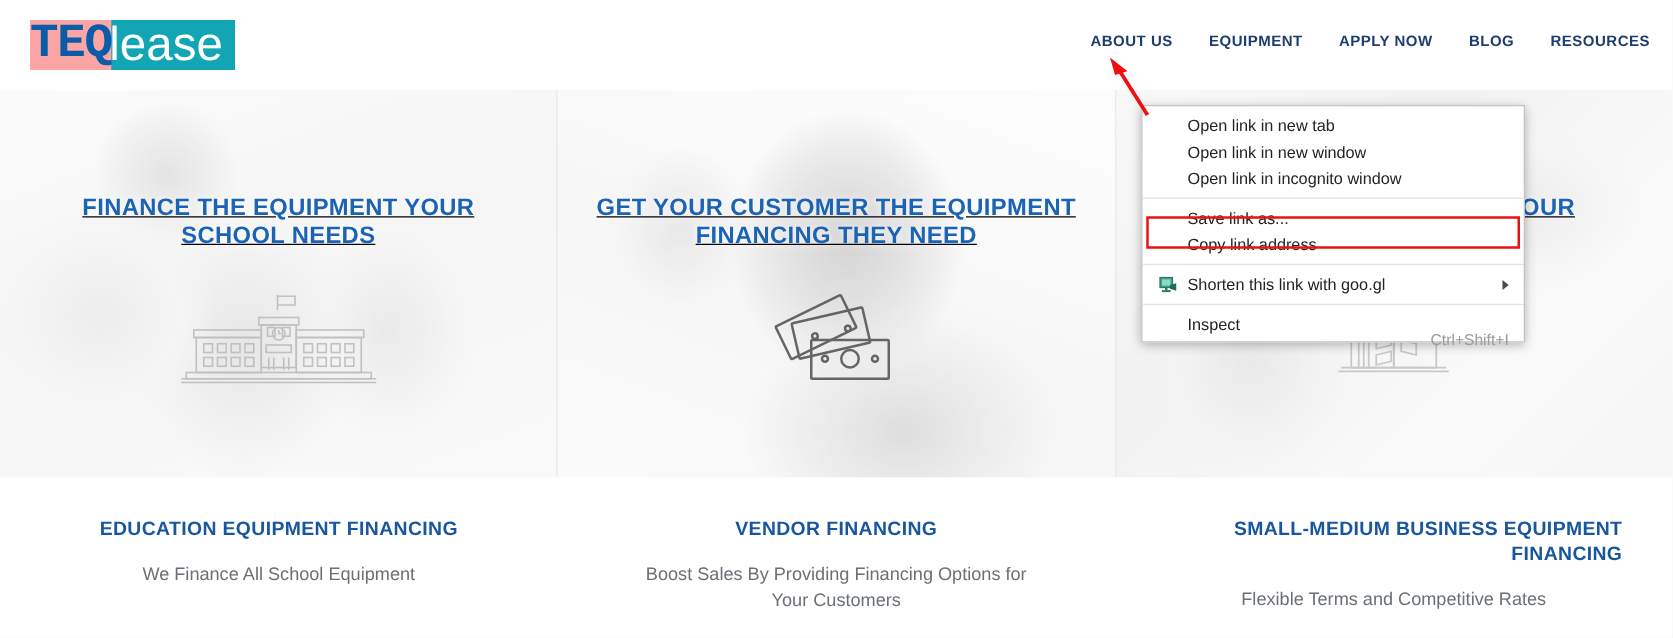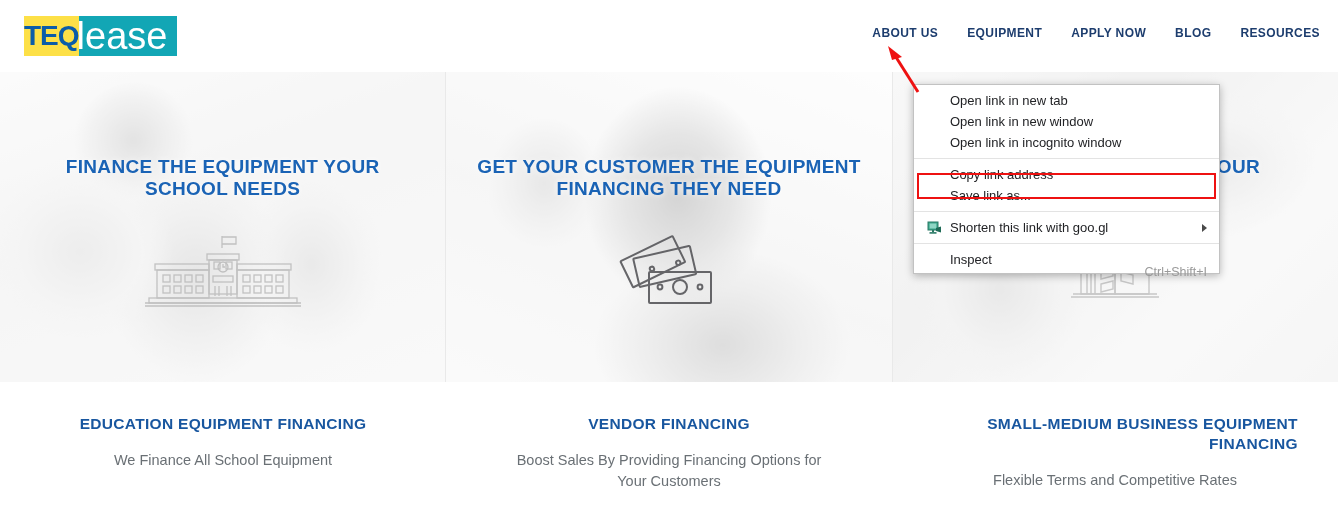--- a/index.html
+++ b/index.html
@@ -12,22 +12,22 @@
 
   
   .header{
     position:absolute;left:0;top:0;width:1338px;height:72px;
     background:#ffffff;z-index:20;
   }
   .logo{
     position:absolute;left:24px;top:16px;height:40px;display:flex;align-items:stretch;
   }
   .logo-teq{
-    background:#fde047;color:#0b5ca8;font-weight:bold;font-size:28px;line-height:40px;
-    letter-spacing:-1px;font-family:Liberation Sans, sans-serif;padding-right:0px;
+    background:#fca5a5;color:#0b5ca8;font-weight:bold;font-size:38px;line-height:40px;
+    letter-spacing:-1px;font-family:Liberation Mono, monospace;padding-right:0px;
     display:flex;align-items:center;position:relative;z-index:2;
   }
   .logo-lease{
     background:#12a6b5;color:#ffffff;font-size:38px;line-height:40px;
     font-family:"Liberation Sans",sans-serif;padding:0 10px 0 2px;
     display:flex;align-items:center;margin-left:-4px;
   }
   .nav{
     position:absolute;right:18px;top:26px;display:flex;align-items:center;gap:29px;
   }
@@ -42,21 +42,21 @@
     display:flex;overflow:hidden;background:#f2f2f2;
   }
   .panel{
     position:relative;flex:1 1 33.33%;overflow:hidden;
     display:flex;flex-direction:column;align-items:center;
   }
   .panel + .panel{border-left:1px solid #e9e9e9;}
   .panel-bg{position:absolute;inset:0;filter:grayscale(1);}
   .panel-veil{position:absolute;inset:0;background:rgba(255,255,255,0.62);}
   .panel-inner{position:relative;z-index:3;width:100%;display:flex;
-    flex-direction:column;align-items:center;}
+    flex-direction:column;align-items:center;text-decoration:underline;}
   .panel-title{
     color:#1a63b5;font-weight:bold;font-size:19px;line-height:22px;
     text-align:center;letter-spacing:0.3px;margin-top:84px;
     text-shadow:0 0 6px rgba(255,255,255,0.9);max-width:88%;
   }
   .panel-icon{margin-top:34px;opacity:.85;}
 
   
   .bg-school{
     background:
@@ -258,24 +258,24 @@
       <span>Open link in new tab</span>
     </div>
     <div class="ctxrow">
       <span>Open link in new window</span>
     </div>
     <div class="ctxrow">
       <span>Open link in incognito window</span>
     </div>
     <div class="ctxsep"></div>
     <div class="ctxrow">
+      <span>Save link as...</span>
+    </div>
+    <div class="ctxrow">
       <span>Copy link address</span>
-    </div>
-    <div class="ctxrow">
-      <span>Save link as...</span>
     </div>
     <div class="ctxsep"></div>
     <div class="ctxrow">
       <span class="ctxicon">
         <svg width="15" height="15" viewBox="0 0 15 15">
           <rect x="1" y="1.5" width="10" height="8" fill="#3aa58a" stroke="#2b7a66" stroke-width="1"></rect>
           <rect x="2.6" y="3" width="6.8" height="5" fill="#8fd6c4"></rect>
           <rect x="5" y="9.5" width="2" height="2.2" fill="#2b7a66"></rect>
           <rect x="2.5" y="11.6" width="7" height="1.6" fill="#2b7a66"></rect>
           <path d="M9 7.5 l5 -1.5 v6 l-5 -1.5 z" fill="#1f6b57"></path>

